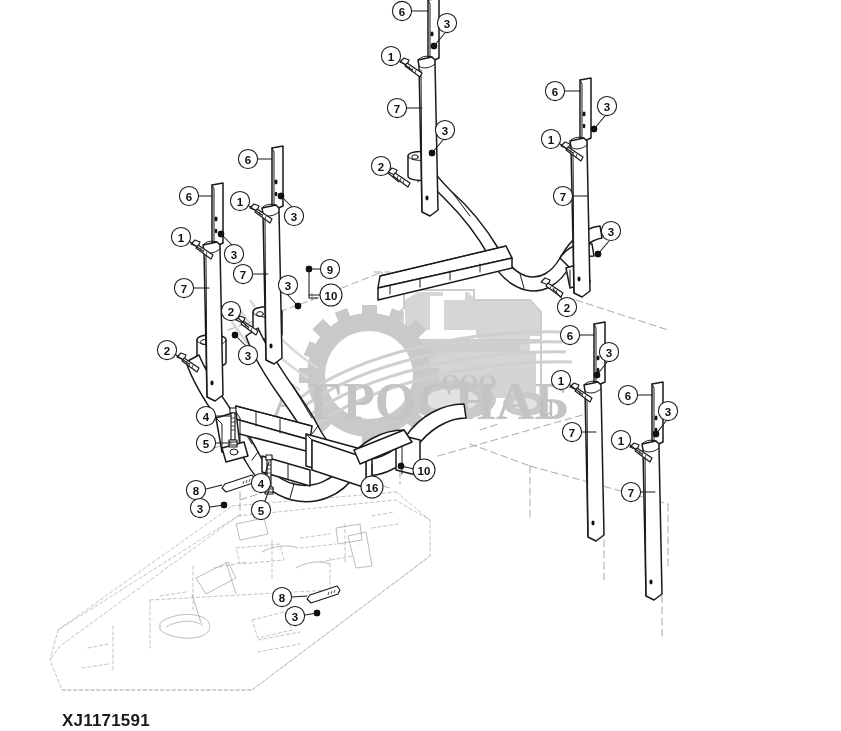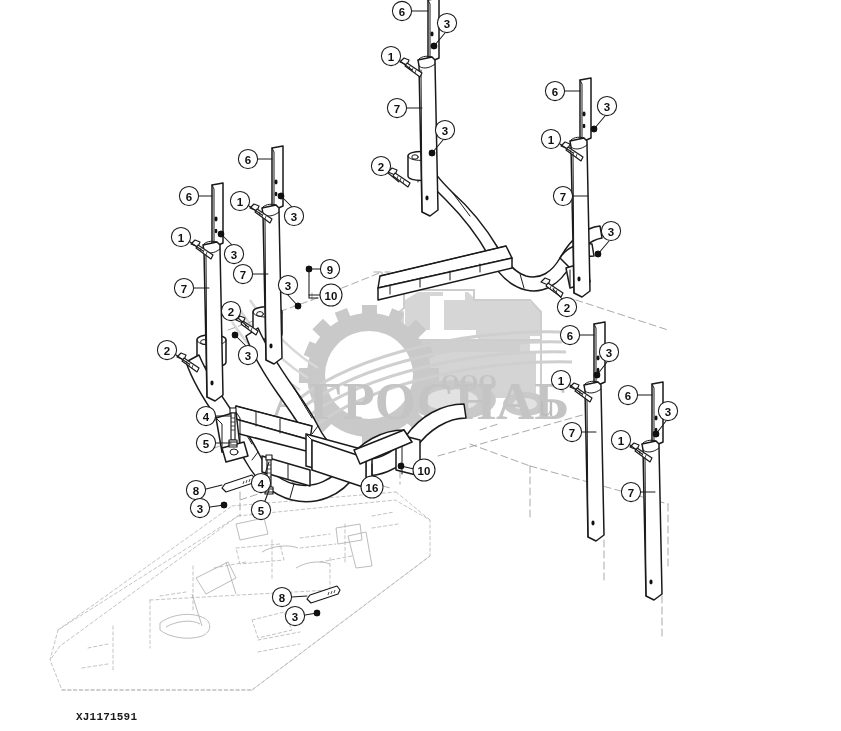--- a/index.html
+++ b/index.html
@@ -76,23 +76,23 @@
     stroke-linecap:round;
   }
   .chassis-solid{
     fill:none;
     stroke:#b0b0b0;
     stroke-width:0.85;
     stroke-linejoin:round;
   }
   #partno{
     position:absolute;
-    left:76px;top:711px;
-    font-family:Liberation Mono, monospace;
-    font-size:11px;
+    left:62px;top:711px;
+    font-family:Liberation Sans, sans-serif;
+    font-size:17px;
     font-weight:bold;
     letter-spacing:0.2px;
     color:#1a1a1a;
     z-index:4;
     white-space:nowrap;
   }
   .wm-fill{fill:#c9c9c9;}
   .wm-fill2{fill:#d6d6d6;}
   .wm-stroke{fill:none;stroke:#cdcdcd;stroke-width:2;}
   .wm-text{

